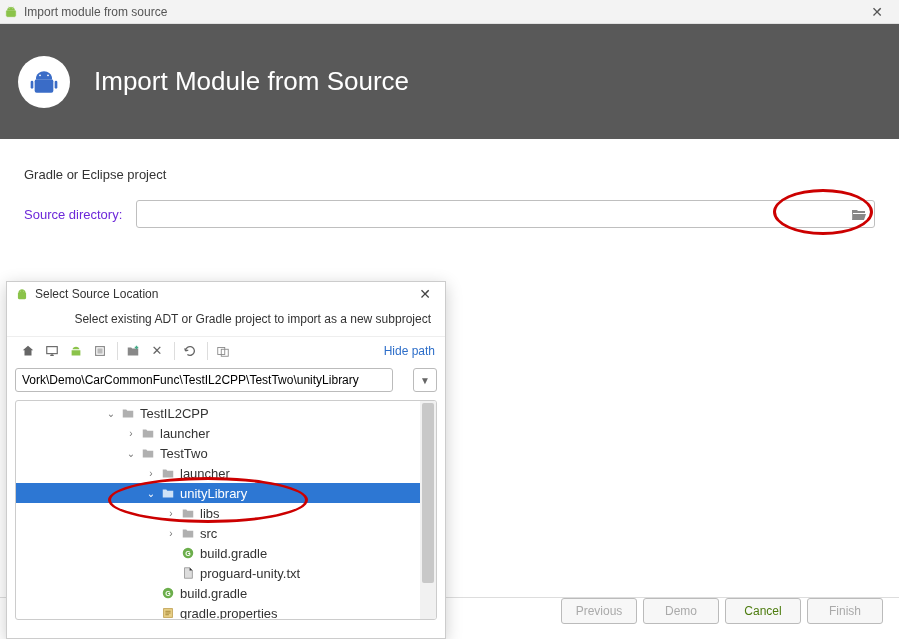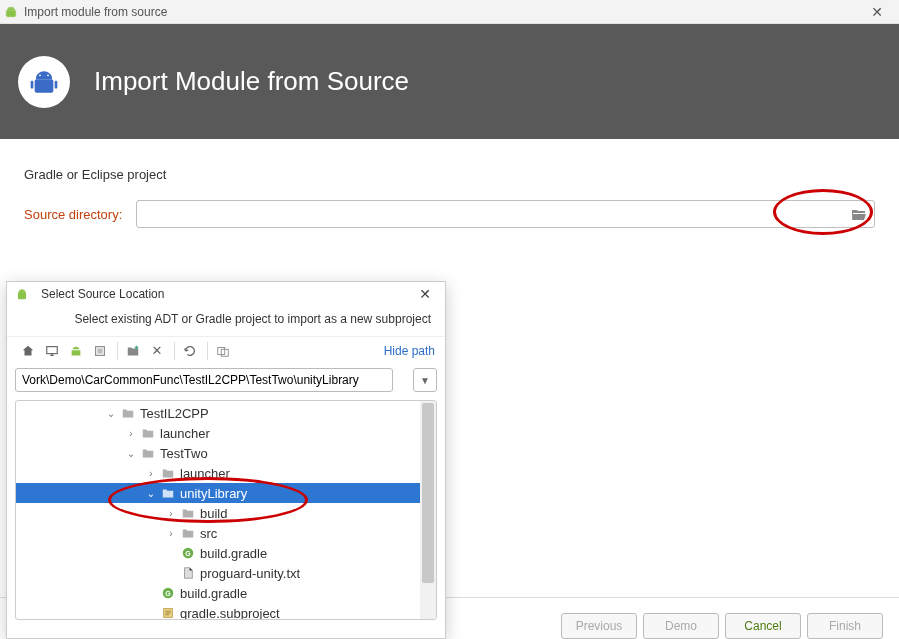--- a/index.html
+++ b/index.html
@@ -14,39 +14,39 @@
 
 .banner { height: 115px; background: #595959; display: flex; align-items: center; padding-left: 18px; }
 .banner-icon { width: 52px; height: 52px; background: #fff; border-radius: 50%; display: flex; align-items: center; justify-content: center; margin-right: 24px; }
 .banner-icon svg { width: 32px; height: 32px; }
 .banner-title { color: #fff; font-size: 26px; font-weight: 400; }
 
 
 .content { padding: 28px 24px; }
 .content .subtitle { font-size: 13px; color: #333; margin-bottom: 18px; }
 .content .row { display: flex; align-items: center; }
-.content .label { font-size: 13px; color: #c2410c; width: 112px; }
+.content .label { font-size: 13px; color: #6d28d9; width: 112px; }
 .content .input-wrap { flex: 1; position: relative; }
 .content .text-input { width: 100%; height: 28px; border: 1px solid #bfbfbf; border-radius: 3px; padding: 0 6px; font-size: 13px; }
 .content .browse-btn { width: 30px; height: 26px; position: absolute; right: 1px; top: 1px; display: flex; align-items: center; justify-content: center; cursor: pointer; }
 
 
 .red-oval-1 { position: absolute; border: 3px solid #cc0000; border-radius: 50%; width: 100px; height: 46px; top: 189px; left: 773px; pointer-events: none; }
 .red-oval-2 { position: absolute; border: 3px solid #cc0000; border-radius: 50%; width: 200px; height: 46px; top: 477px; left: 108px; pointer-events: none; z-index: 100; }
 
 
-.footer { position: absolute; bottom: 0; left: 0; right: 0; height: 42px; border-top: 1px solid #ddd; display: flex; align-items: flex-end; justify-content: flex-end; padding-right: 16px; background: #fff; }
+.footer { position: absolute; bottom: 0; left: 0; right: 0; height: 42px; border-top: 1px solid #ddd; display: flex; align-items: flex-start; justify-content: flex-end; padding-right: 16px; background: #fff; }
 .footer button { height: 26px; min-width: 76px; margin-left: 6px; border: 1px solid #bbb; background: #f7f7f7; border-radius: 3px; font-size: 12px; color: #4d7c0f; cursor: pointer; }
 .footer button:disabled { color: #aaa; }
 
 
 .popup { position: absolute; top: 281px; left: 6px; width: 440px; height: 358px; background: #fff; border: 1px solid #ccc; box-shadow: 0 4px 16px rgba(0,0,0,0.2); }
 .popup-titlebar { height: 24px; display: flex; align-items: center; padding: 0 8px; }
 .popup-titlebar .android-icon { width: 14px; height: 14px; margin-right: 6px; }
-.popup-titlebar .popup-title { font-size: 12px; color: #333; flex: 1; margin-left: 6px; }
+.popup-titlebar .popup-title { font-size: 12px; color: #333; flex: 1; }
 .popup-titlebar .popup-close { width: 24px; height: 20px; display: flex; align-items: center; justify-content: center; cursor: pointer; font-size: 14px; color: #444; }
 .popup-subtitle { padding: 6px 14px 10px; font-size: 12px; color: #333; text-align: right; }
 .popup-toolbar { height: 28px; display: flex; align-items: center; padding: 0 10px; border-top: 1px solid #eee; }
 .popup-toolbar .tb-icon { width: 22px; height: 22px; display: flex; align-items: center; justify-content: center; cursor: pointer; margin-right: 2px; color: #666; font-size: 13px; }
 .popup-toolbar .tb-sep { width: 1px; height: 18px; background: #ddd; margin: 0 4px; }
 .popup-toolbar .hide-path { margin-left: auto; color: #2d6ec9; font-size: 12px; cursor: pointer; }
 .popup-path-row { display: flex; padding: 4px 8px; gap: 20px; }
 .popup-path-input { flex: 1; height: 24px; border: 1px solid #bbb; border-radius: 3px; padding: 0 6px; font-size: 12px; }
 .popup-path-dd { width: 24px; height: 24px; border: 1px solid #bbb; border-radius: 3px; display: flex; align-items: center; justify-content: center; cursor: pointer; color: #666; font-size: 10px; }
 
@@ -233,21 +233,21 @@
           </span>
           <span>unityLibrary</span>
         </div>
         <div class="tree-row indent-3">
           <span class="chev">›</span>
           <span class="folder-ic">
             <svg width="14" height="14" viewBox="0 0 16 16">
               <path class="folder-gray" d="M2 4h4l1.2 1.5H14V13H2V4z"></path>
             </svg>
           </span>
-          <span>build</span>
+          <span>libs</span>
         </div>
         <div class="tree-row indent-3">
           <span class="chev">›</span>
           <span class="folder-ic">
             <svg width="14" height="14" viewBox="0 0 16 16">
               <path class="folder-gray" d="M2 4h4l1.2 1.5H14V13H2V4z"></path>
             </svg>
           </span>
           <span>src</span>
         </div>
@@ -282,21 +282,21 @@
           <span>build.gradle</span>
         </div>
         <div class="tree-row indent-2">
           <span class="chev"></span>
           <span class="folder-ic">
             <svg width="14" height="14" viewBox="0 0 16 16">
               <rect x="3" y="3" width="10" height="10" fill="#e8d088" stroke="#c0a050"></rect>
               <path stroke="#a08030" d="M5 6h6M5 8h6M5 10h4"></path>
             </svg>
           </span>
-          <span>gradle.subproject</span>
+          <span>gradle.properties</span>
         </div>
       </div>
     <div class="tree-scrollbar">
         <div class="thumb"></div>
       </div>
   </div>
 </div>
 
 <div class="red-oval-2"></div>
 

